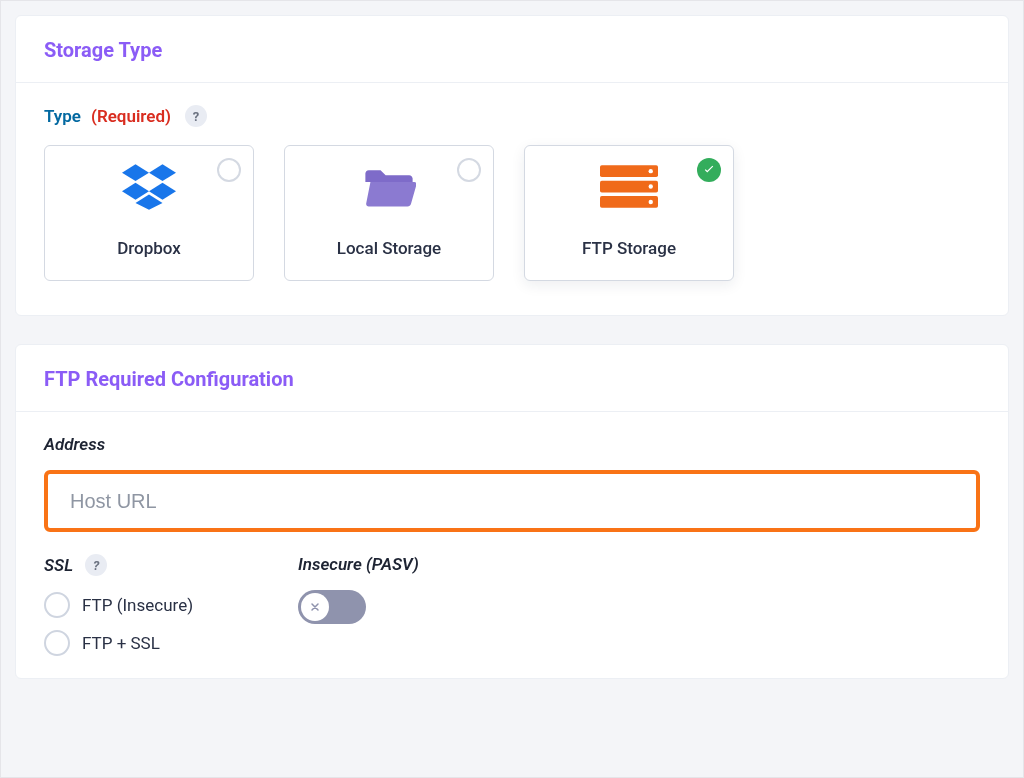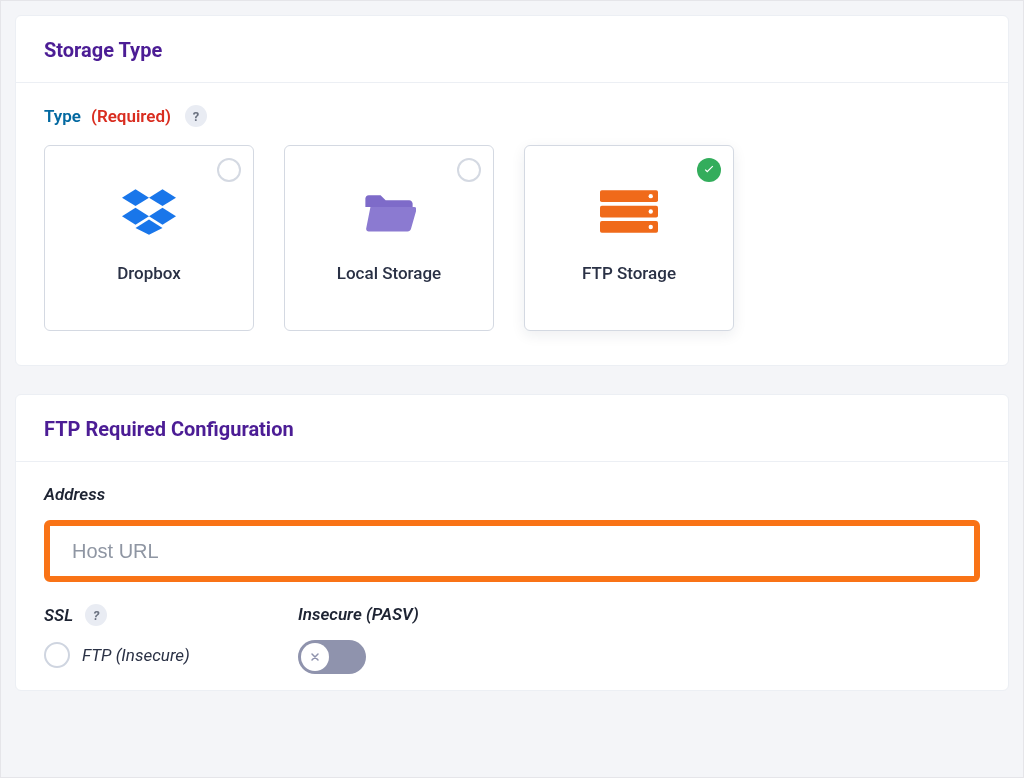--- a/index.html
+++ b/index.html
@@ -26,21 +26,21 @@
   }
   .section + .section { margin-top: 28px; }
 
   .section-header {
     padding: 22px 28px 20px 28px;
     border-bottom: 1px solid #eceff4;
   }
   .section-title {
     font-size: 20px;
     font-weight: 700;
-    color: #4c1d95;
+    color: #8b5cf6;
   }
   .section-body {
     padding: 22px 28px 34px 28px;
   }
 
   .field-row {
     display: flex;
     align-items: center;
     gap: 8px;
     margin-bottom: 18px;
@@ -71,21 +71,21 @@
     cursor: pointer;
   }
 
   .type-cards {
     display: flex;
     gap: 30px;
   }
   .type-card {
     position: relative;
     width: 210px;
-    height: 186px;
+    height: 136px;
     border: 1px solid #d4d9e2;
     border-radius: 6px;
     background: #fff;
     display: flex;
     flex-direction: column;
     align-items: center;
     justify-content: center;
     cursor: pointer;
   }
   .type-card.selected {
@@ -120,21 +120,21 @@
     margin-top: 26px;
     font-size: 17px;
     font-weight: 500;
     color: #2a3145;
   }
 
   
   .text-input {
     width: 100%;
     height: 62px;
-    border: 6px solid #f97316;
+    border: 4px solid #f97316;
     border-radius: 6px;
     padding: 0 22px;
     font-size: 20px;
     color: #333;
     background: #fff;
   }
   .text-input::placeholder { color: #8f96a3; }
 
   .bottom-row {
     display: flex;
@@ -156,21 +156,20 @@
     font-weight: 600;
     color: #1e2433;
   }
 
   .radio-option {
     display: flex;
     align-items: center;
     gap: 12px;
     margin-bottom: 12px;
     cursor: pointer;
-    font-style: italic;
   }
   .radio-circle {
     width: 26px;
     height: 26px;
     border: 2px solid #cfd5e0;
     border-radius: 50%;
     background: #fff;
   }
   .radio-text {
     font-size: 17px;
@@ -287,20 +286,24 @@
 
         <div class="col-ssl">
           <div class="sub-label-row">
             <span class="sub-label">SSL</span>
             <span class="help-badge">?</span>
           </div>
           <div class="radio-option">
             <span class="radio-circle"></span>
             <span class="radio-text">FTP (Insecure)</span>
           </div>
+          <div class="radio-option">
+            <span class="radio-circle"></span>
+            <span class="radio-text">FTP + SSL</span>
+          </div>
         </div>
 
         <div class="col-passive">
           <div class="sub-label-row">
             <span class="sub-label">Insecure (PASV)</span>
           </div>
           <div class="toggle">
             <span class="toggle-knob">
               <svg viewBox="0 0 24 24" width="12" height="12">
                 <path stroke="#8f93ad" stroke-width="3" stroke-linecap="round" fill="none" d="M6 6l12 12M18 6L6 18"></path>

